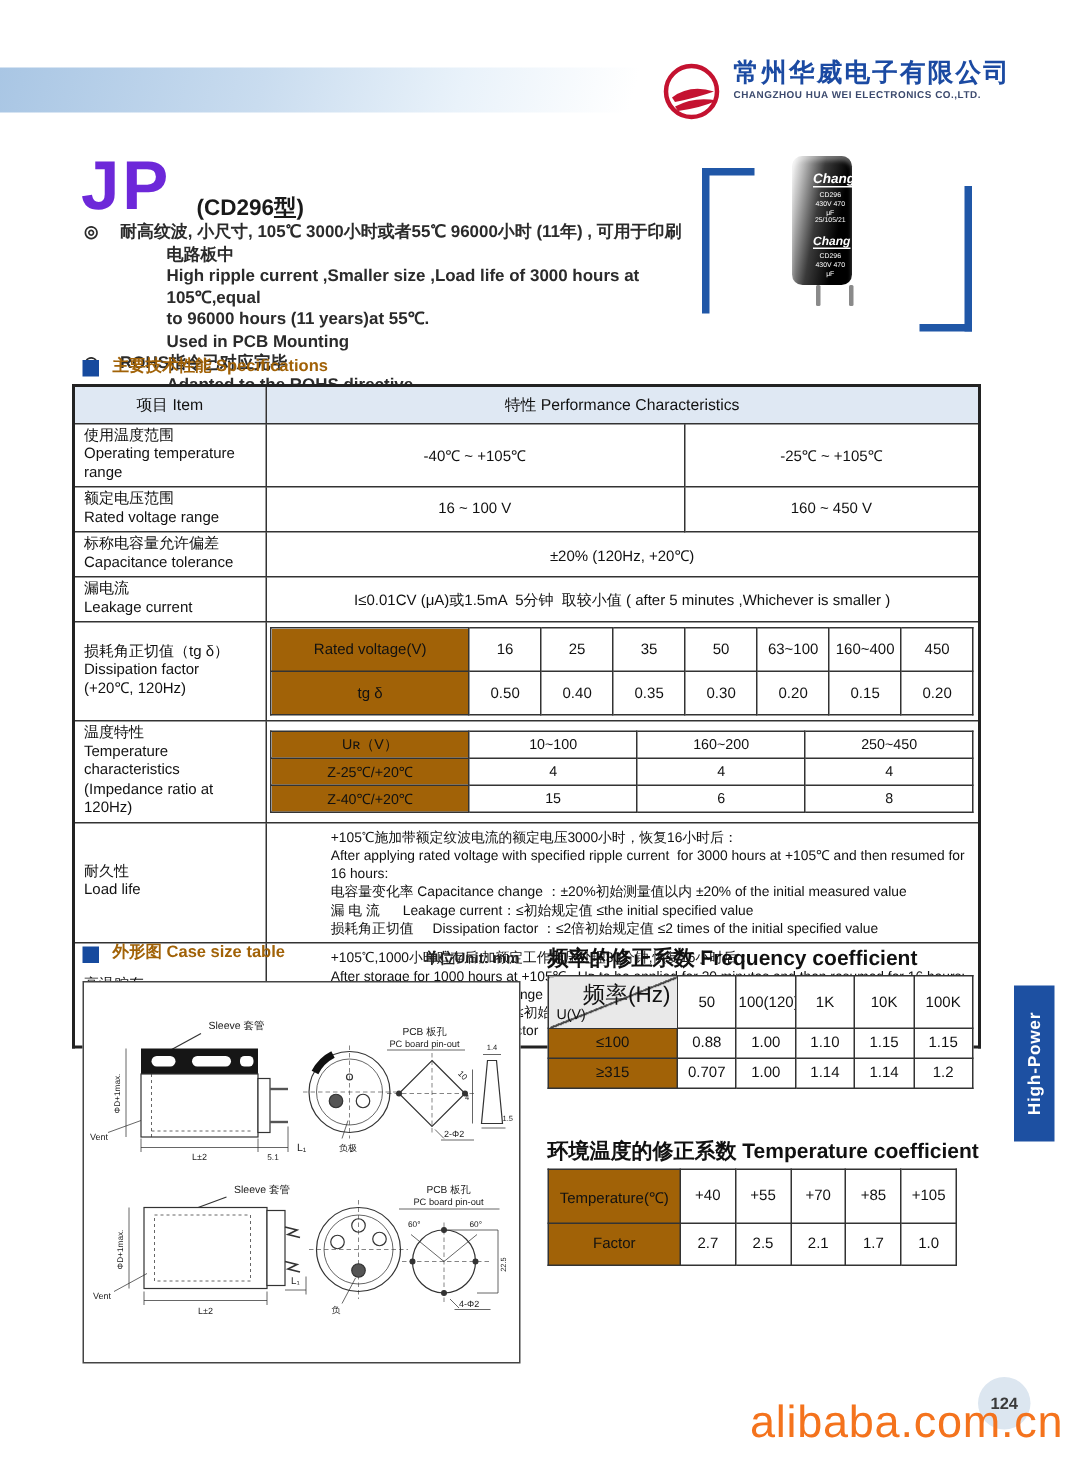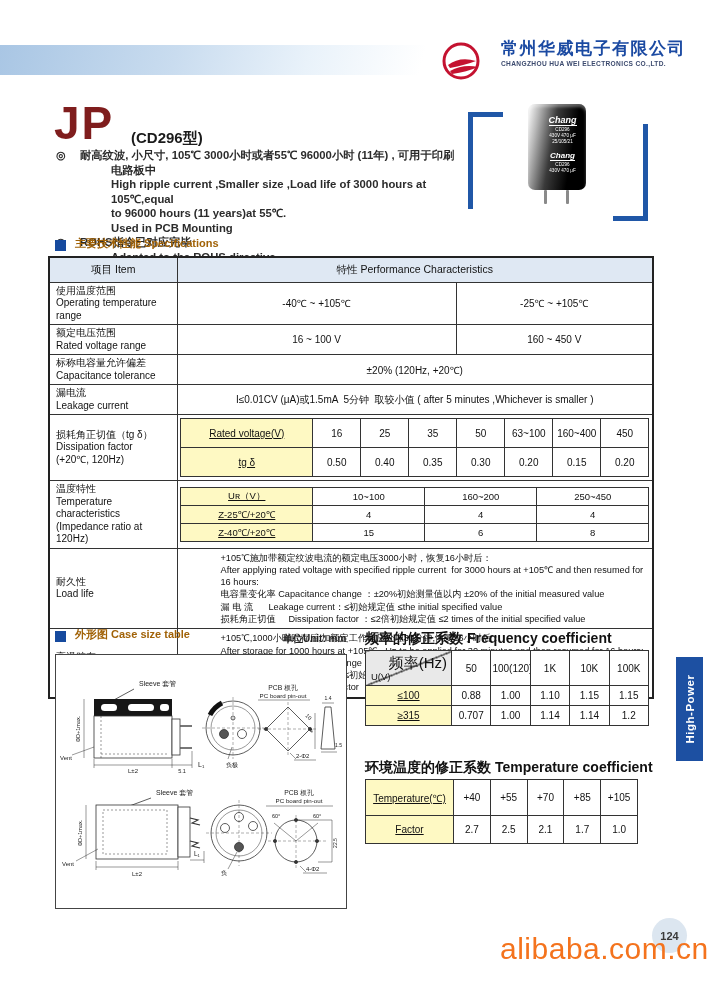--- a/index.html
+++ b/index.html
@@ -3,35 +3,35 @@
 <meta charset="utf-8">
 <style>
   html,body{margin:0;padding:0;background:#fff;}
   .page{position:relative;width:720px;height:983px;background:#ffffff;overflow:hidden;
         font-family:"Liberation Sans",sans-serif;color:#111;}
 
   
   .grad-bar{position:absolute;left:0;top:45px;width:437px;height:30px;
             background:linear-gradient(105deg,#a9c6e4 0%,#c9dcef 40%,#e9f2fa 70%,#ffffff 96%);}
   .logo{position:absolute;left:438px;top:39px;display:flex;align-items:flex-start;}
-  .logo-text{margin-left:17px;}
+  .logo-text{margin-left:5px;}
   .logo-cn{font-size:17px;font-weight:bold;color:#1b4aa2;letter-spacing:1.5px;line-height:20px;}
   .logo-en{font-size:6.6px;font-weight:bold;color:#3c4a6e;letter-spacing:.35px;margin-top:1px;}
 
   
-  .jp{position:absolute;left:54px;top:96px;font-size:46px;font-weight:bold;color:#7f1d1d;letter-spacing:2px;}
+  .jp{position:absolute;left:54px;top:96px;font-size:46px;font-weight:bold;color:#6d28d9;letter-spacing:2px;}
   .model{position:absolute;left:131px;top:129px;font-size:15px;font-weight:bold;color:#1a1a1a;}
 
   
   .photo{position:absolute;left:468px;top:104px;width:180px;height:120px;}
   .brk-l{position:absolute;left:0;top:8px;width:30px;height:92px;border-left:5px solid #2057a7;border-top:5px solid #2057a7;}
   .brk-r{position:absolute;right:0;top:20px;width:30px;height:92px;border-right:5px solid #2057a7;border-bottom:5px solid #2057a7;}
   .cap{position:absolute;left:60px;top:0;width:40px;height:86px;border-radius:7px;
        background:linear-gradient(100deg,#efefef 4%,#b9b9b9 16%,#3a3a3a 42%,#000 72%);
-       box-shadow:inset 0 3px 3px rgba(255,255,255,.35);padding-left:18px;}
+       box-shadow:inset 0 3px 3px rgba(255,255,255,.35);}
   .cap-txt{position:absolute;left:14px;right:3px;top:5px;color:#fff;text-align:center;}
   .cap-brand{font-size:9px;font-weight:bold;font-style:italic;border-bottom:1px solid #fff;display:inline-block;line-height:10px;}
   .cap-s{font-size:4.6px;line-height:5.8px;}
   .cap-brand2{font-size:8px;font-weight:bold;font-style:italic;border-bottom:1px solid #fff;display:inline-block;margin-top:4px;line-height:9px;}
   .pin{position:absolute;top:86px;width:3px;height:14px;background:#8a8a8a;border-radius:1px;}
 
   
   .features{position:absolute;left:56px;top:148px;width:412px;font-size:11.3px;font-weight:bold;color:#2b2b2b;line-height:14.5px;}
   .feat-row{display:flex;}
   .feat-b{width:24px;flex:none;font-size:11px;}
@@ -41,21 +41,21 @@
   
   .sec-head{position:absolute;display:flex;align-items:flex-end;color:#a16207;font-size:11px;font-weight:bold;}
   .sq{width:11px;height:11px;background:#164a9e;margin-right:9px;flex:none;}
   .unit-lbl{position:absolute;left:283px;top:632px;font-size:10px;font-weight:bold;color:#222;}
   .tbl-title{position:absolute;font-size:14px;font-weight:bold;color:#111;}
 
   
   table{border-collapse:collapse;table-layout:fixed;}
   td{border:1px solid #333;font-size:10px;color:#111;overflow:hidden;}
   .c{text-align:center;vertical-align:middle;}
-  .g{background:#fef9c3;text-decoration:underline;}
+  .g{background:#a16207;}
 
   .spec{position:absolute;left:48px;top:256px;width:604px;border:2px solid #222;}
   .spec .hdr td{background:#dfe8f3;font-size:10.5px;}
   .lblc{padding:2px 4px 2px 6px;font-size:10px;line-height:12.5px;vertical-align:middle;}
   .nest{padding:0;vertical-align:middle;}
   .inner{margin:3px auto;border:1.5px solid #333;}
   .inner td{text-align:center;vertical-align:middle;}
   .diss td{height:26px;font-size:10px;}
   .tch td{height:15px;font-size:9.5px;}
   .life{padding:3px 6px;vertical-align:top;}

